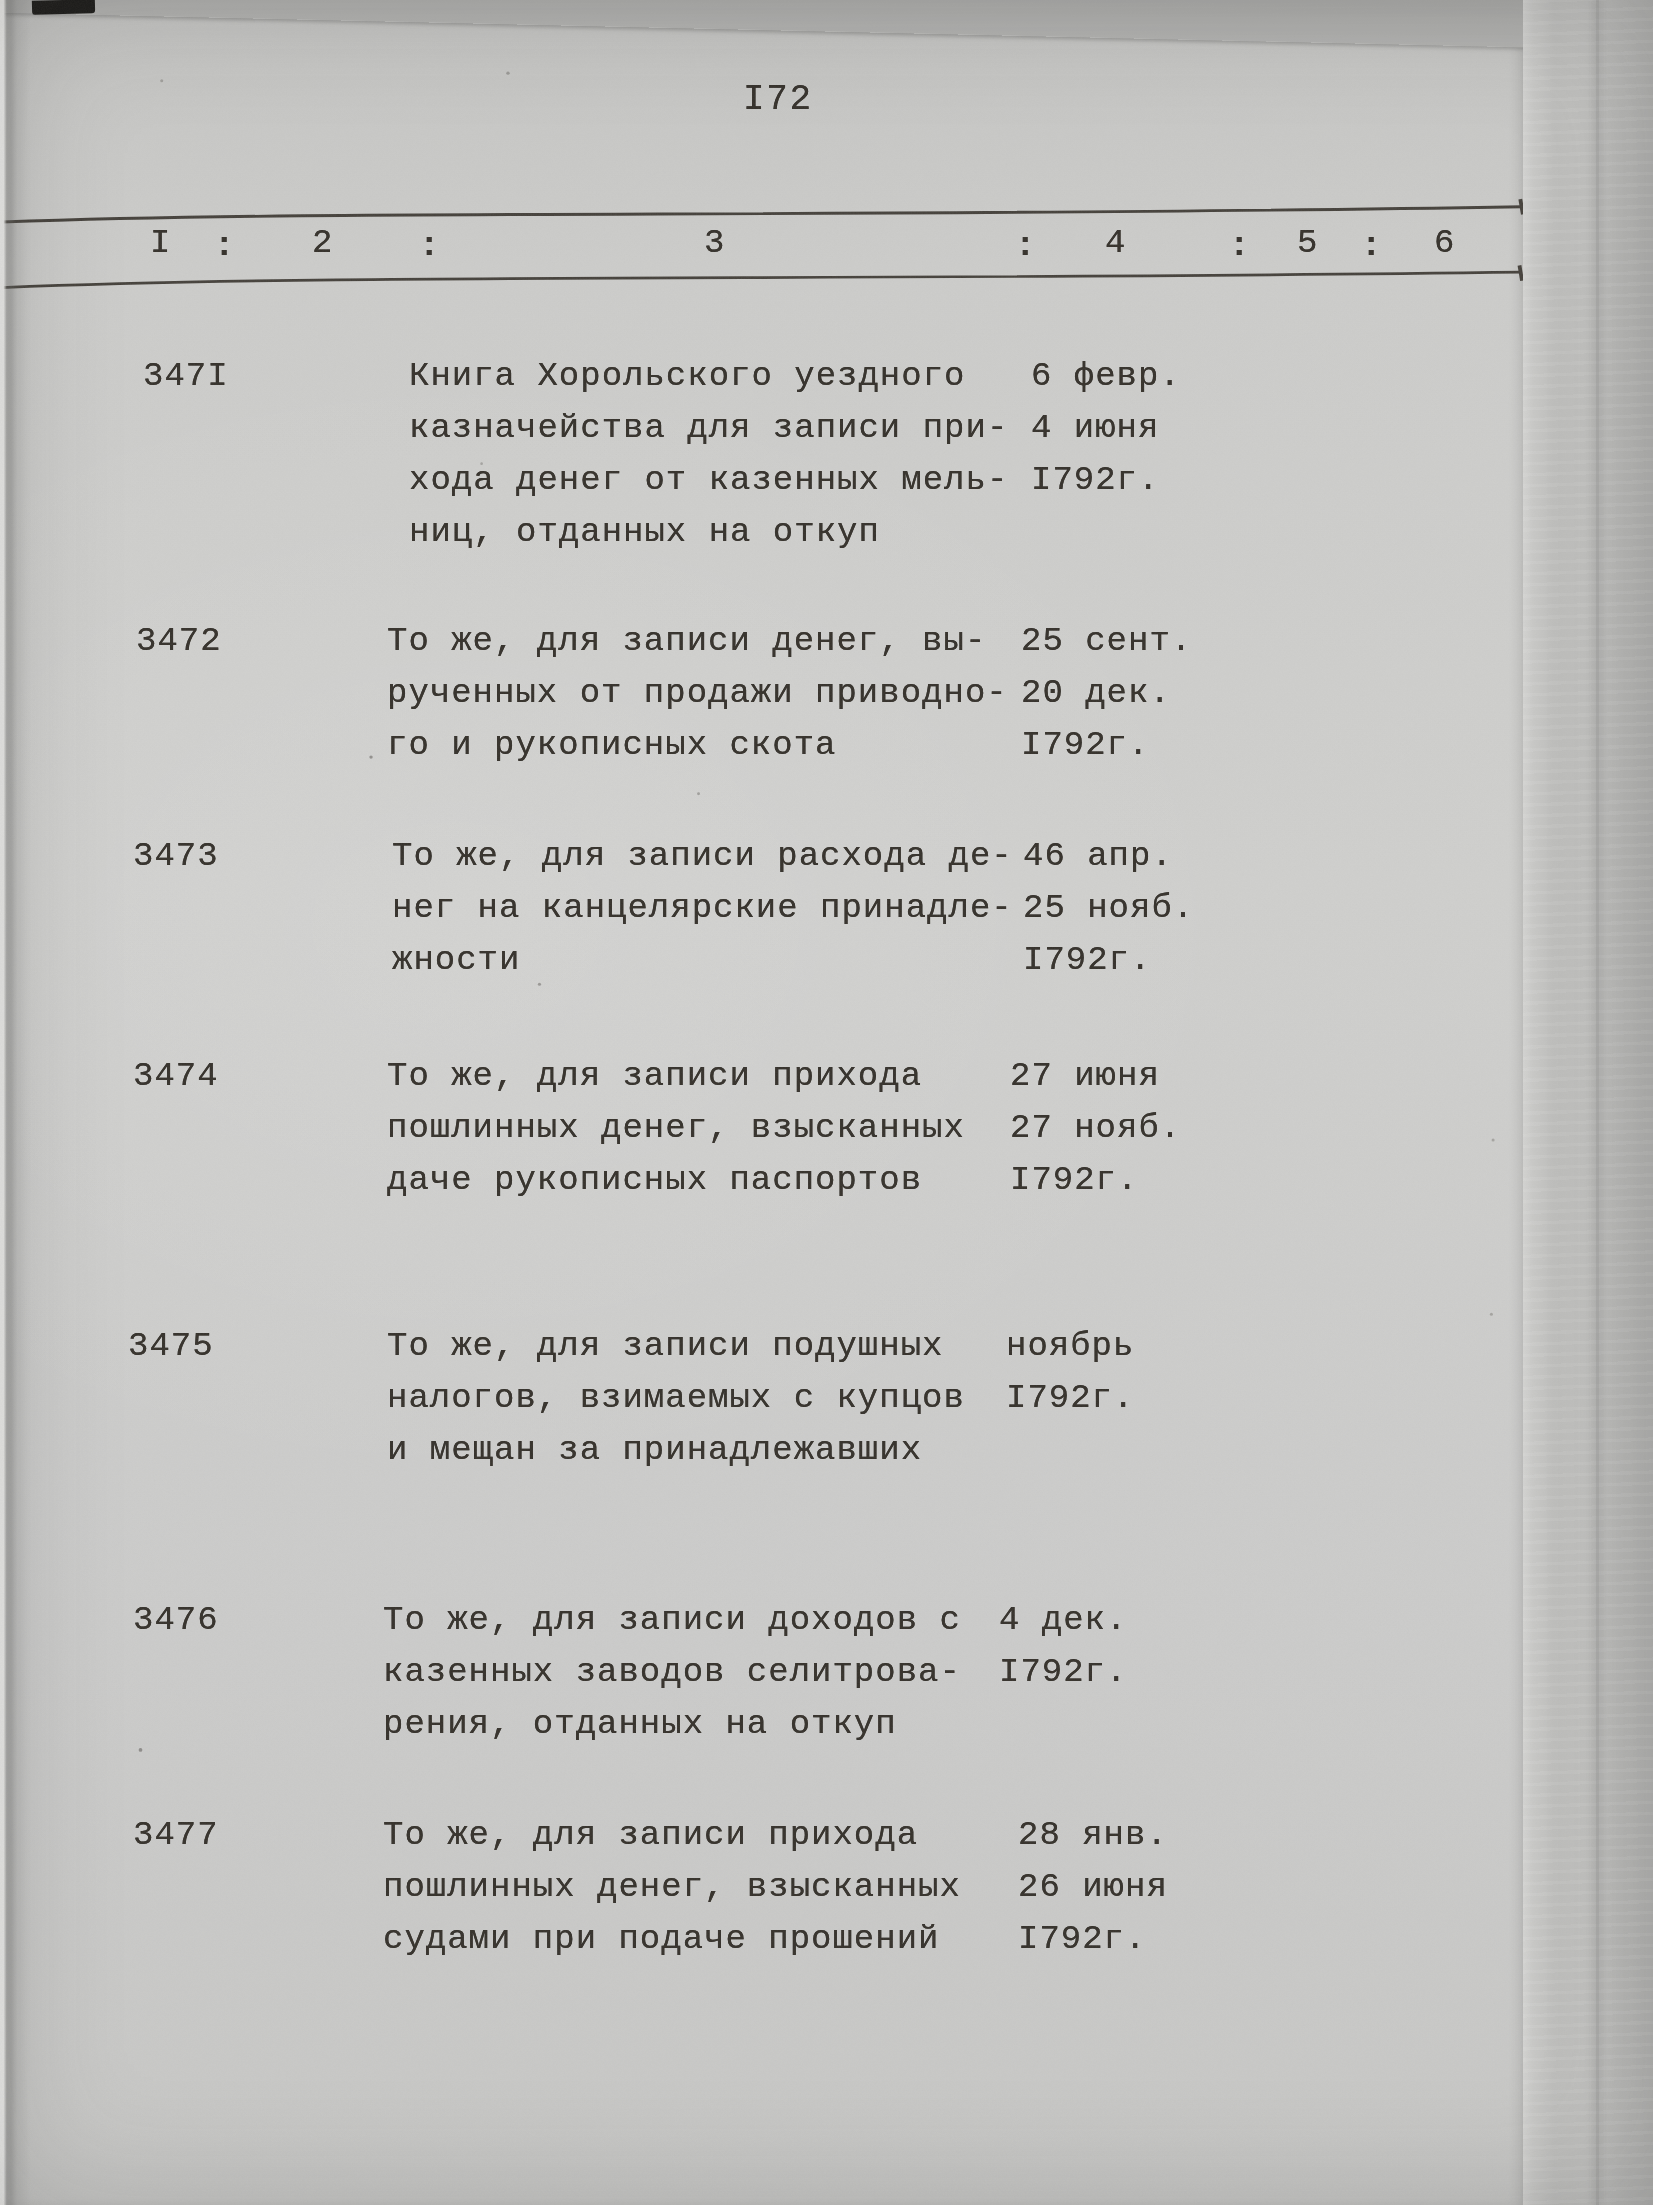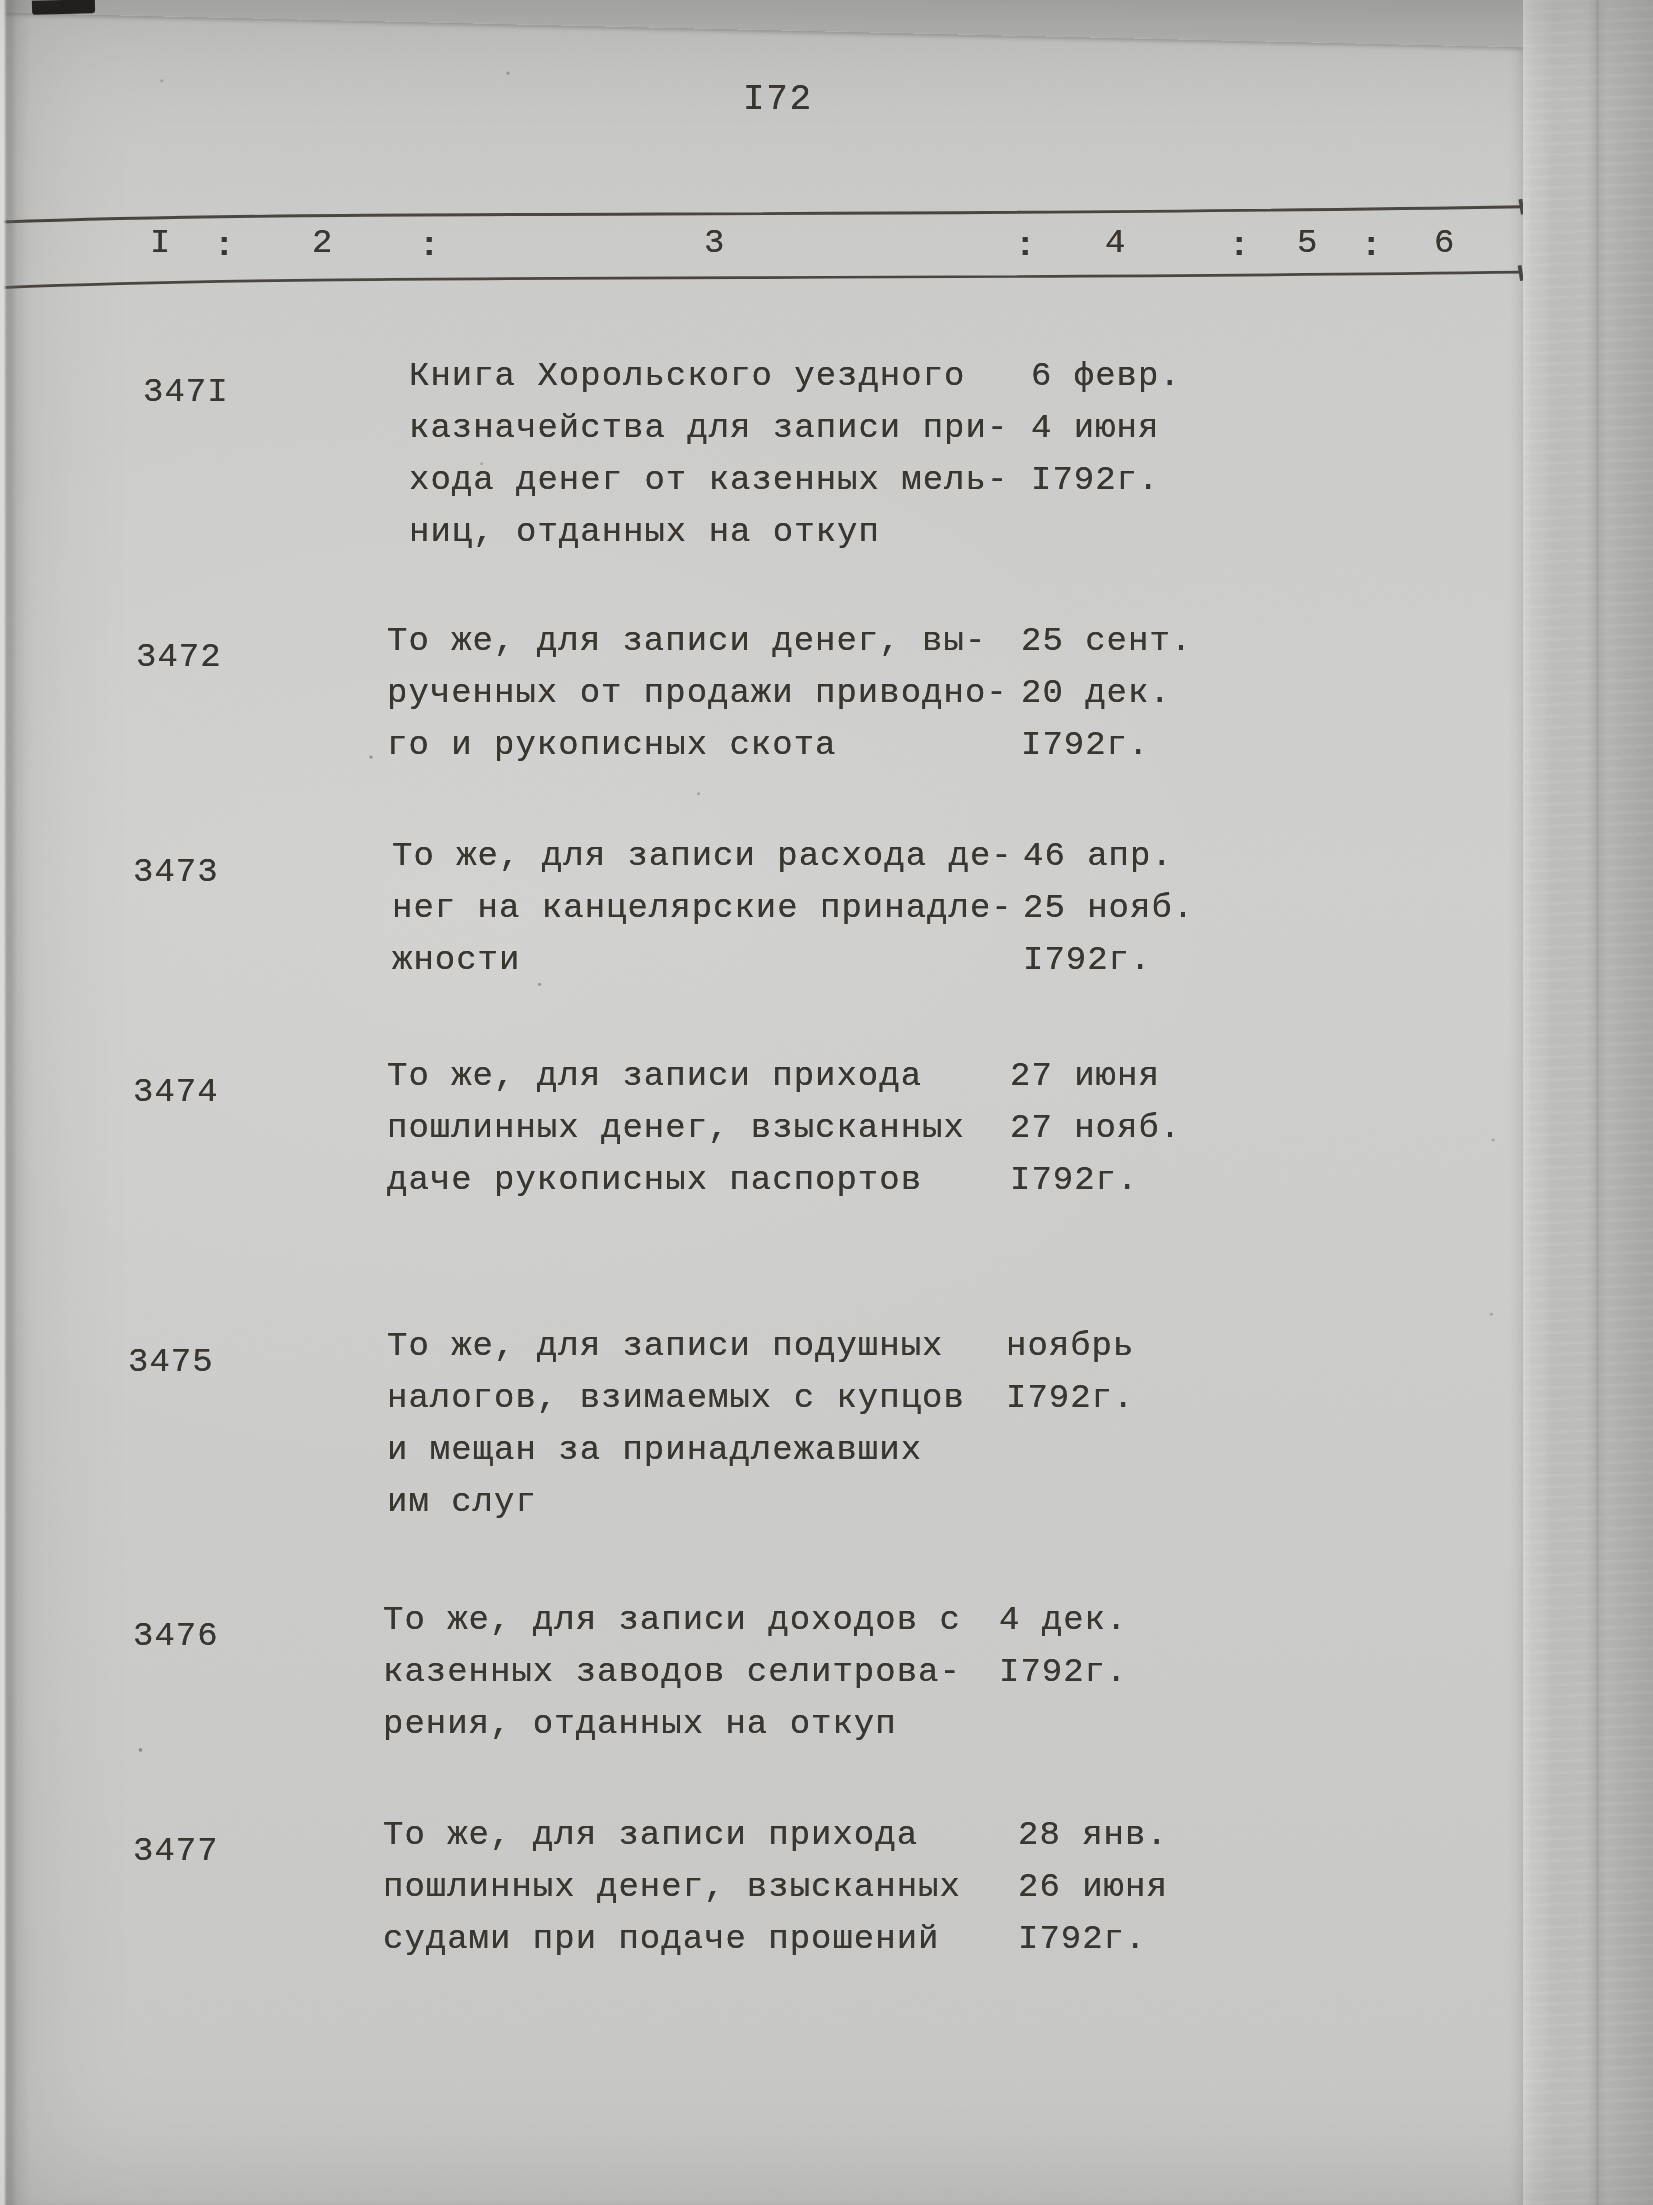--- a/index.html
+++ b/index.html
@@ -50,21 +50,21 @@
     box-shadow:inset 0 0 128px rgba(45,45,43,.20);}
   .noise{position:absolute;left:0;top:0;pointer-events:none;opacity:.55;}
 
   
   .ink{color:var(--ink,#35312b);text-shadow:0 0 0.6px rgba(38,34,28,.85);filter:blur(0.3px);}
   .page-number{position:absolute;left:699px;top:82px;font-size:36px;letter-spacing:1.7px;line-height:1;margin-left:44px;}
   .header-row{position:absolute;left:0;top:226px;width:1525px;height:43px;font-size:34px;line-height:1;}
   .hcell{position:absolute;top:0;}
   .hcell.colon{font-weight:bold;top:3.4px;}
   .entry{position:absolute;left:0;width:1525px;font-size:34px;}
-  .entry .num{position:absolute;top:16px;line-height:52px;letter-spacing:1px;white-space:pre;font-family:Liberation Mono, monospace;}
+  .entry .num{position:absolute;top:0;line-height:52px;letter-spacing:1px;white-space:pre;font-family:Liberation Mono, monospace;}
   .entry .desc,.entry .dates{position:absolute;top:0;}
   .line{height:52px;line-height:52px;white-space:pre;letter-spacing:1px;}
   .rules{position:absolute;left:0;top:0;pointer-events:none;}
 </style>
 </head>
 <body>
 
 <div class="scan">
 
   <div class="page">
@@ -135,21 +135,20 @@
             <div class="line">27 нояб.</div>
             <div class="line">I792г.</div>
           </div>
         </div>
         <div class="entry ink" style="top: 1320px;">
           <div class="num" style="left: 128px;">3475</div>
           <div class="desc" style="left: 387px;">
             <div class="line">То же, для записи подушных</div>
             <div class="line">налогов, взимаемых с купцов</div>
             <div class="line">и мещан за принадлежавших</div>
-            <div class="line">им слуг</div>
           </div>
           <div class="dates" style="left: 1006px;">
             <div class="line">ноябрь</div>
             <div class="line">I792г.</div>
           </div>
         </div>
         <div class="entry ink" style="top: 1594px;">
           <div class="num" style="left: 133px;">3476</div>
           <div class="desc" style="left: 383px;">
             <div class="line">То же, для записи доходов с</div>

